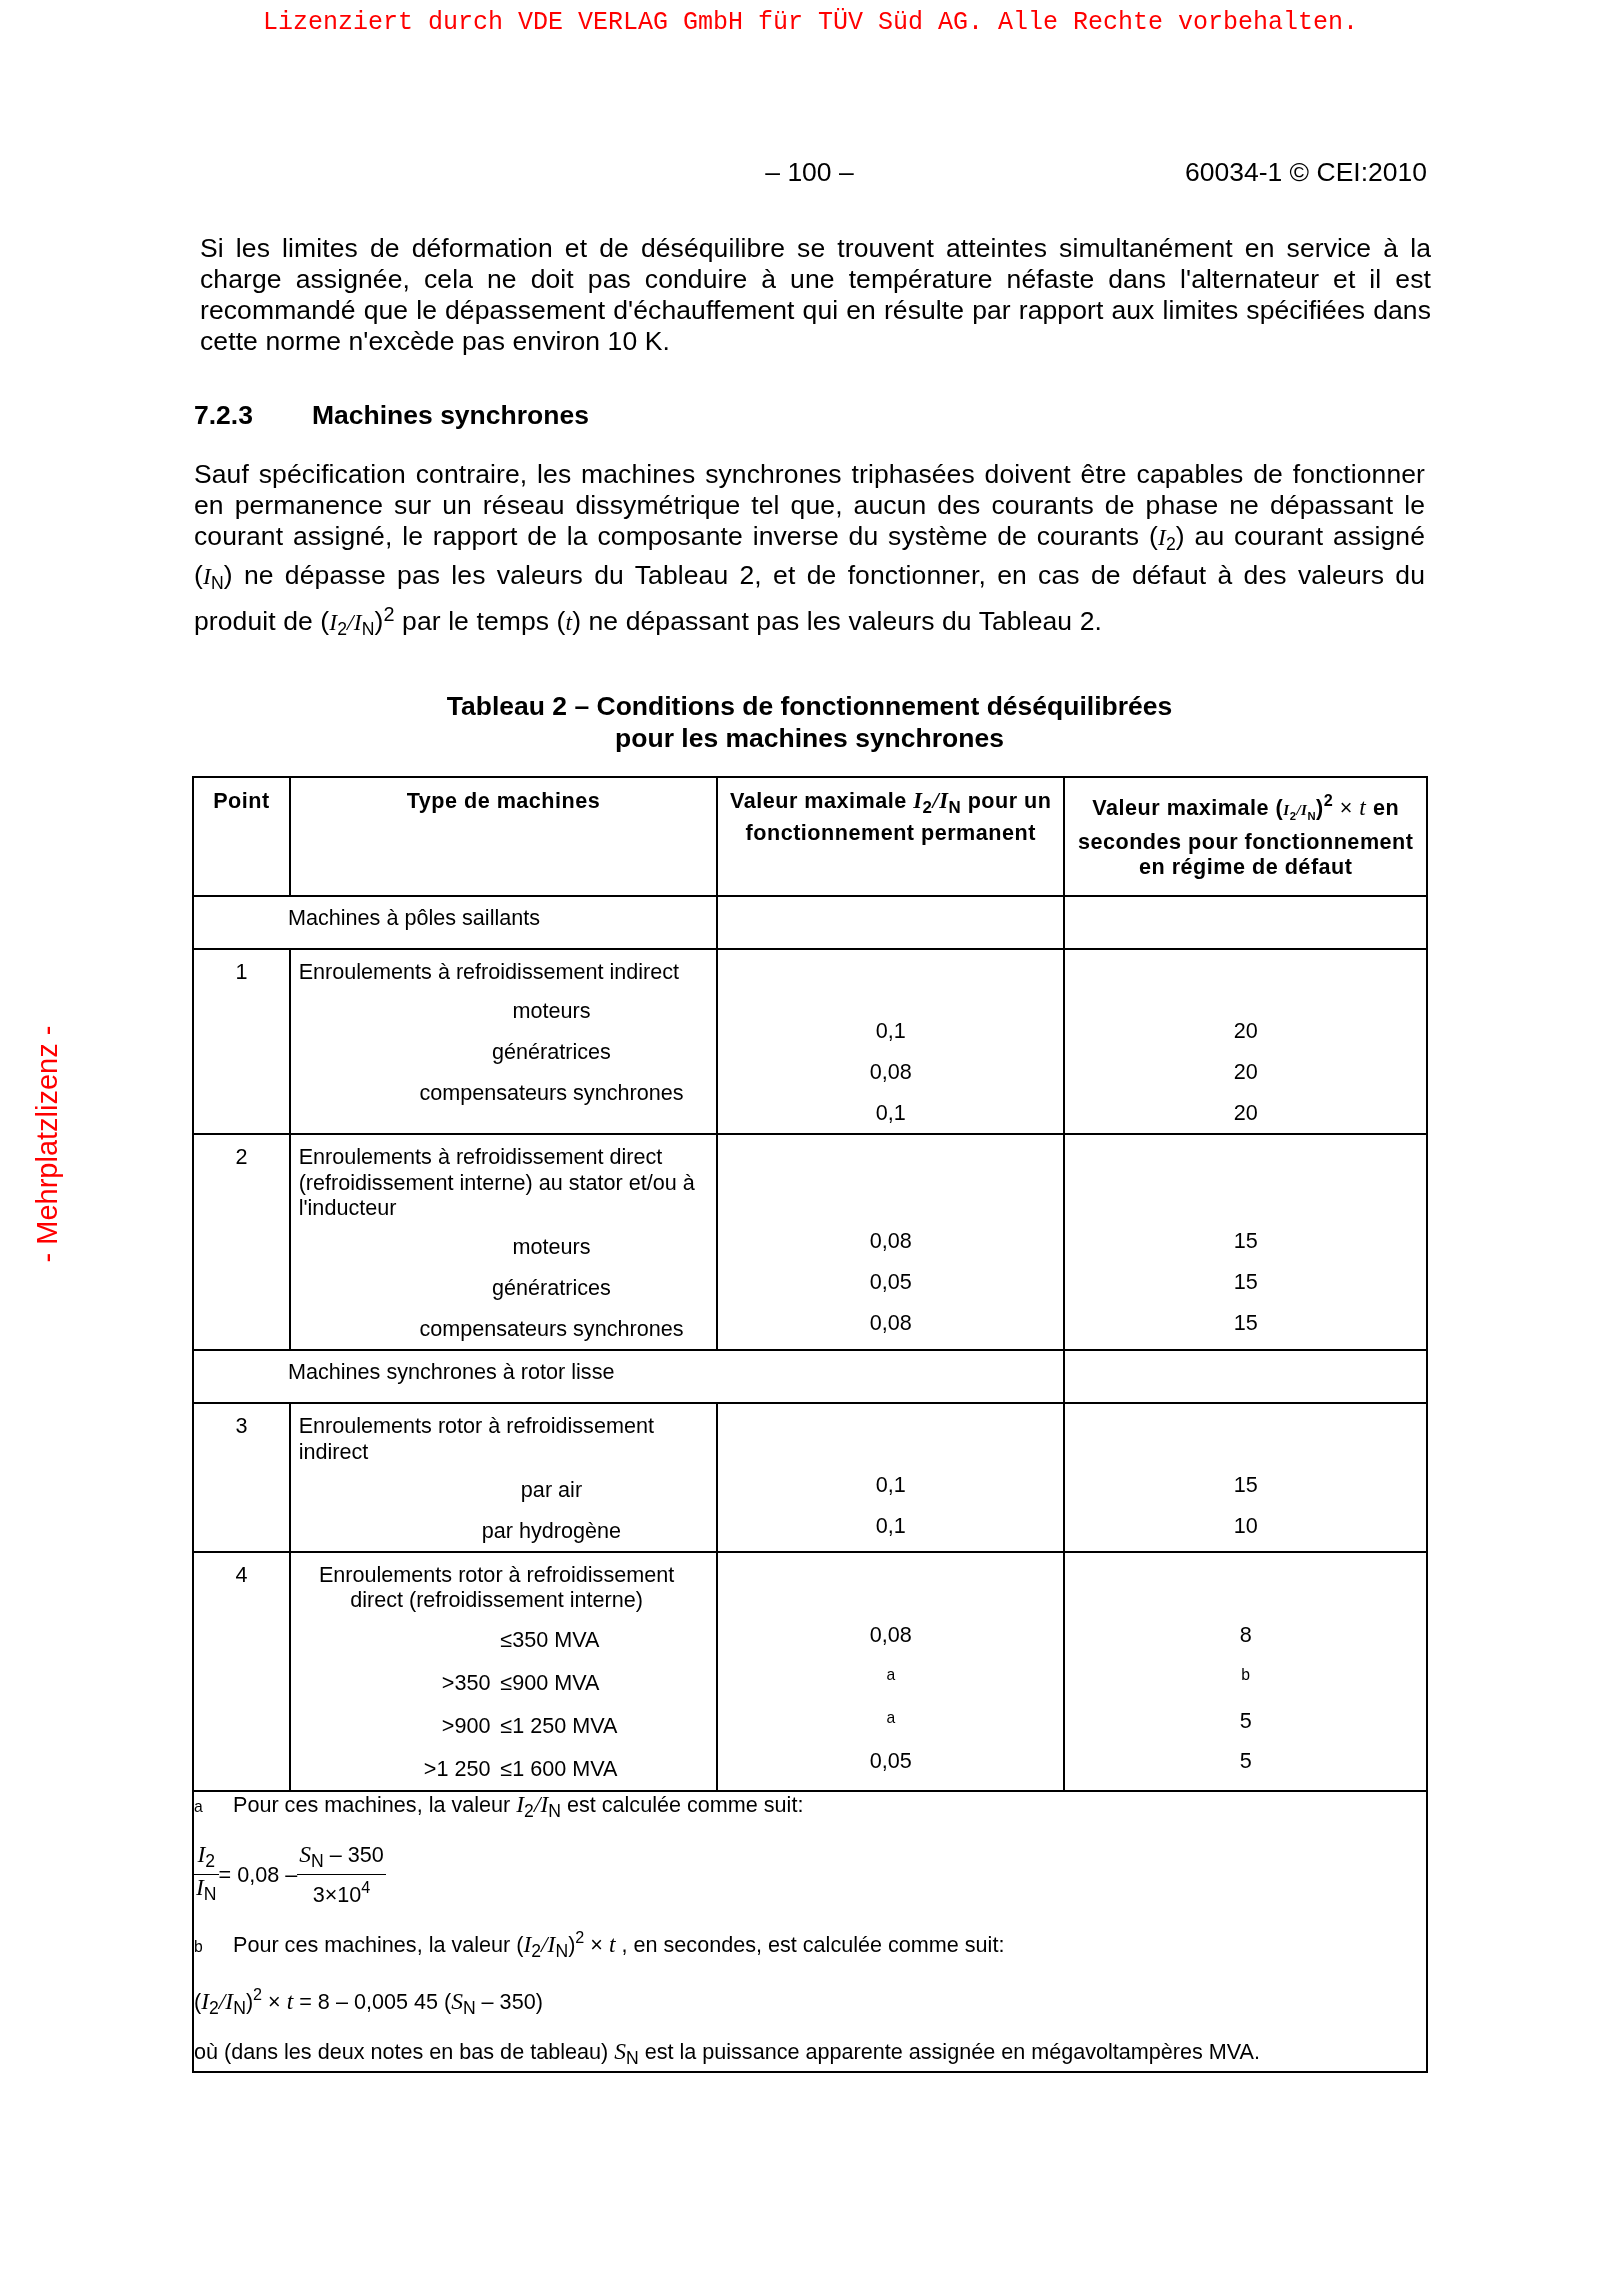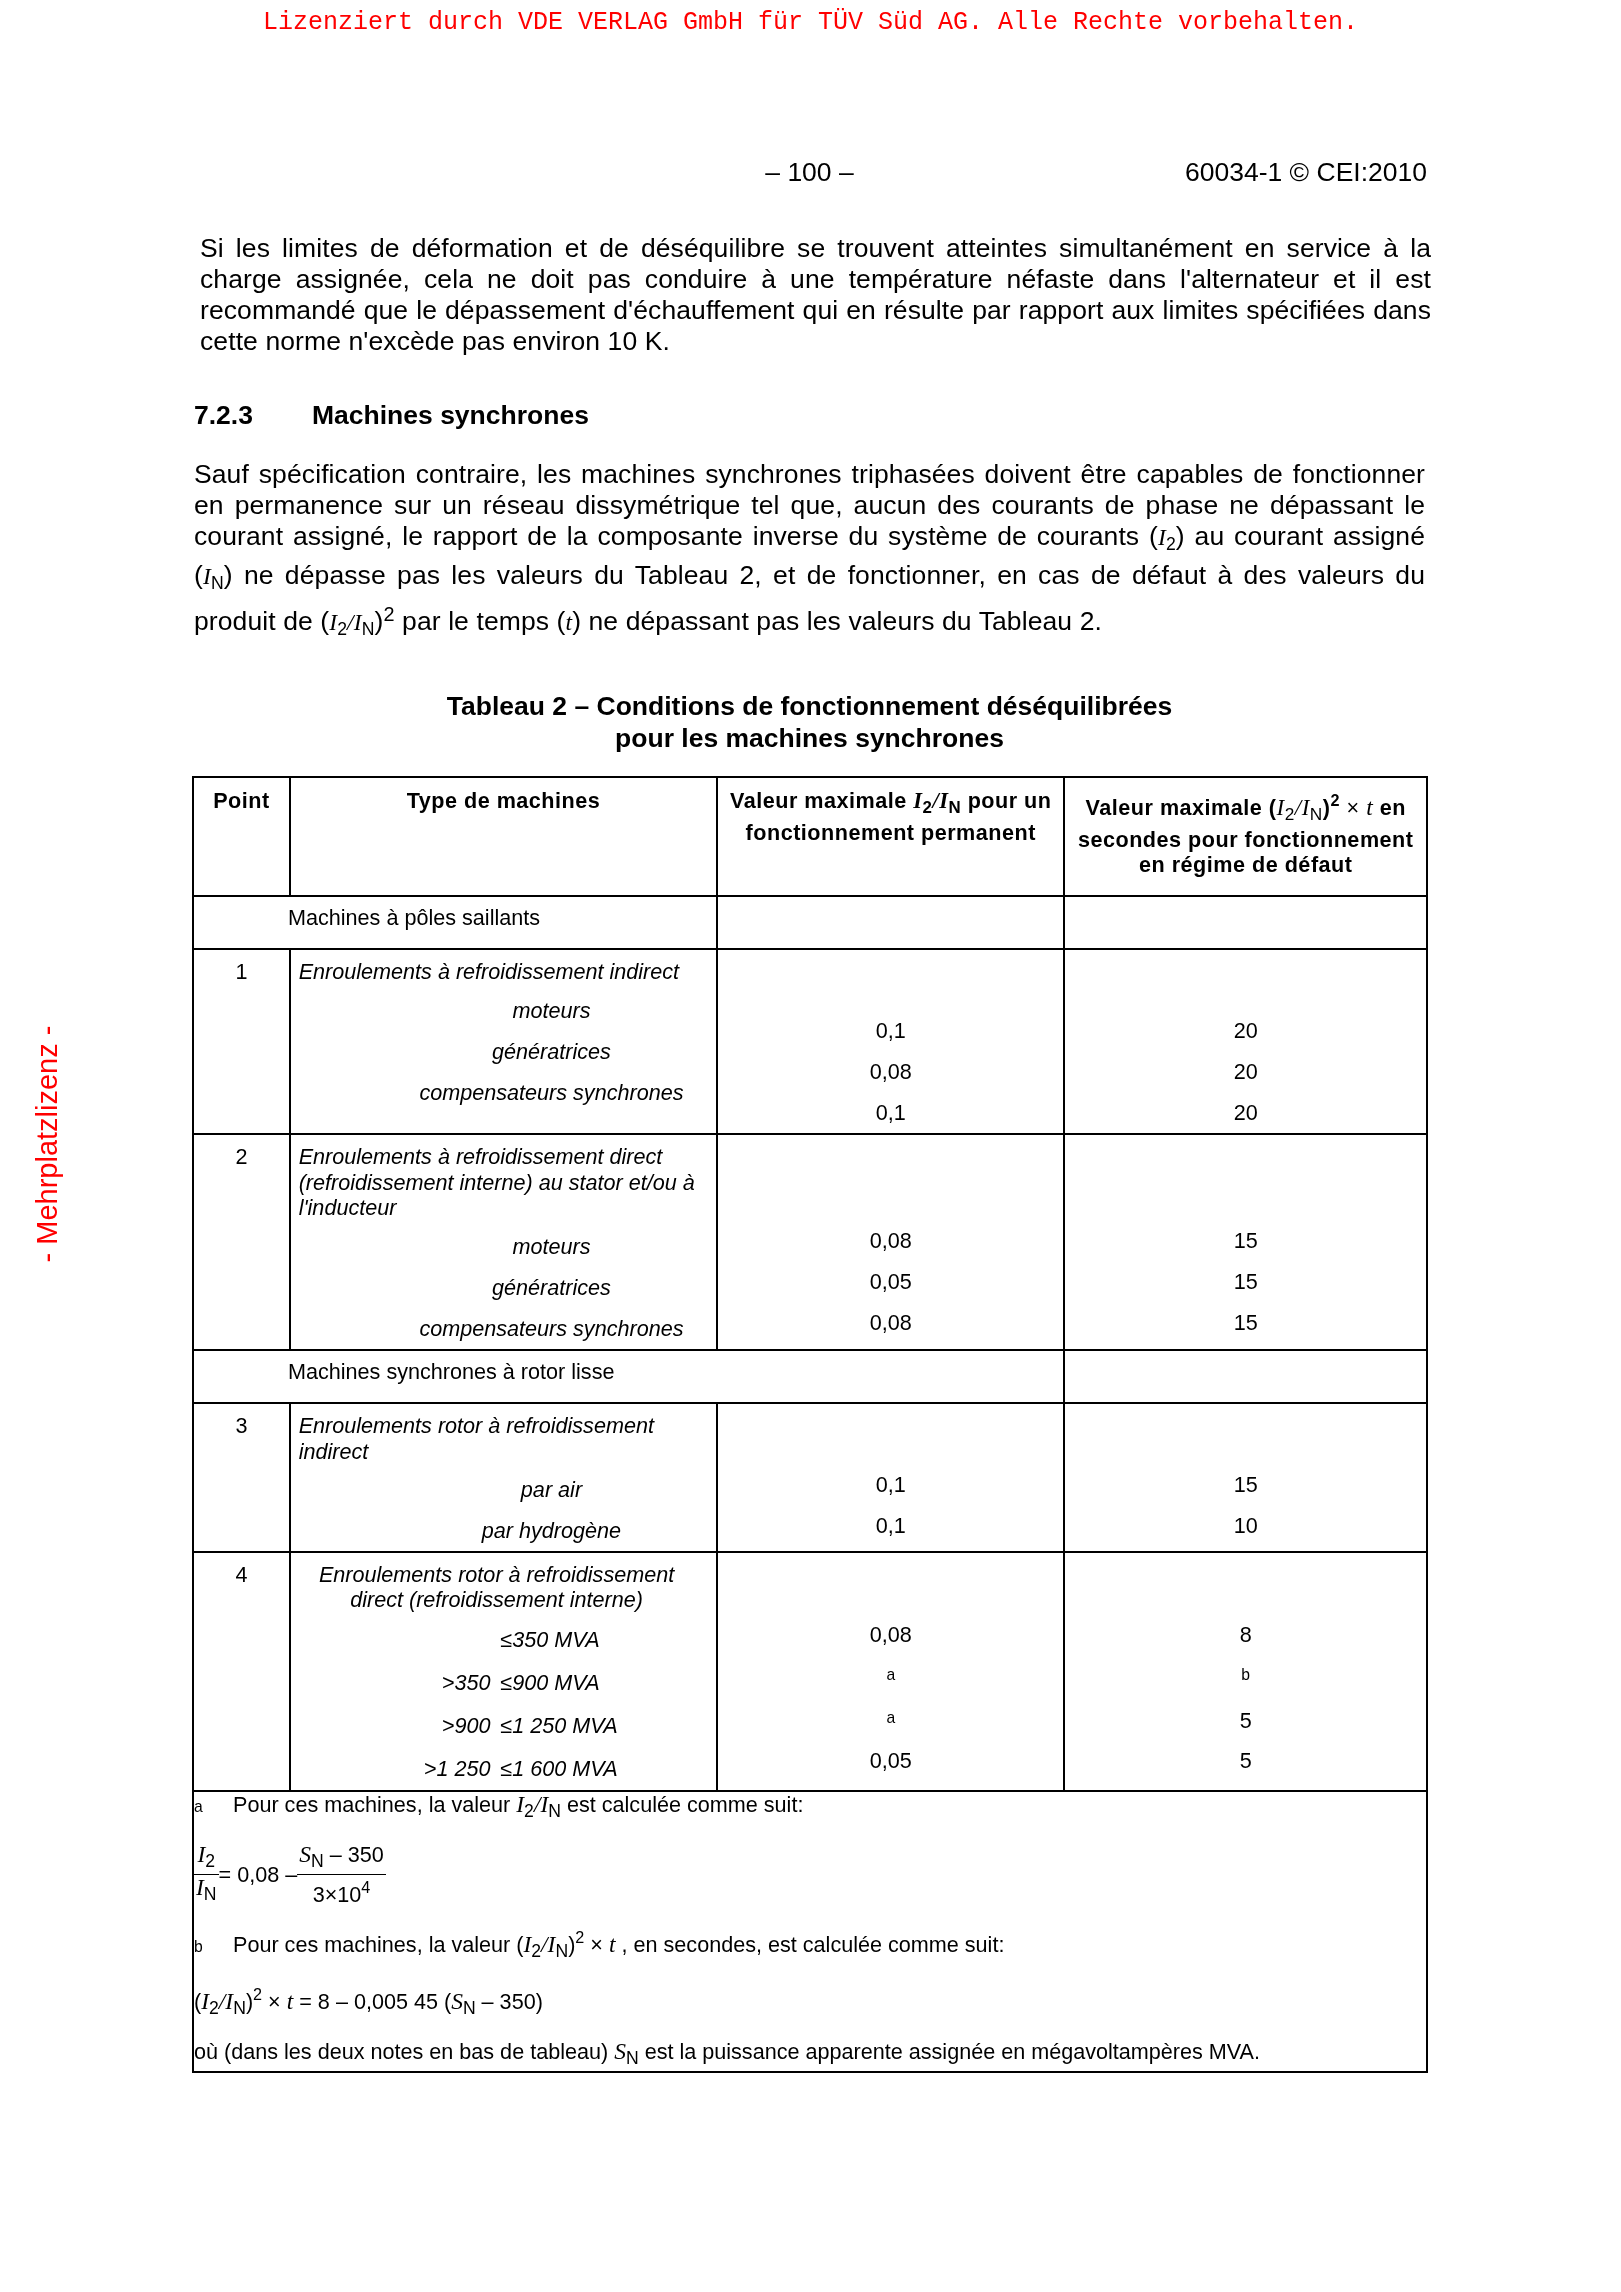--- a/index.html
+++ b/index.html
@@ -25,21 +25,21 @@
              font-size: 21.6px; line-height: 25.5px; }
   table.t2 td, table.t2 th { border: 2px solid #000; padding: 0; vertical-align: top; }
   table.t2 th { font-weight: bold; text-align: center; padding: 9.8px 7.8px 7.8px; height: 99px; font-size: 21.6px; letter-spacing: 0.5px; }
   .c-point { width: 82px; }
   .c-type { width: 429px; }
   .c-v1 { width: 349px; margin-top: 20px; }
   .c-v2 { width: 366px; }
   .sect td { height: 43px; border-radius: 16px; }
   .sect .lbl { padding: 8.8px 0 0 94px; }
   .pt { text-align: center; padding-top: 8.8px !important; }
-  .typecell { padding: 8.8px 9.8px 0 7.8px !important; font-style: italic; }
+  .typecell { padding: 8.8px 9.8px 0 7.8px !important; }
   .sub { display: block; height: 41px; line-height: 41px; text-align: center; }
   .sub-indent { padding-left: 98px; }
   .val { text-align: center; }
   .val .sub { text-align: center; }
   .intro { display: block; padding-bottom: 4.9px; }
   .intro-c { text-align: center; padding-right: 11.8px; display: block; padding-bottom: 4.9px; }
   .mva { display: block; height: 43px; line-height: 43px; text-align: right; padding-right: 53px; }
   .mva .lo { display: inline-block; text-align: right; }
   .mva .hi { display: inline-block; width: 153px; text-align: left; padding-left: 9.8px; }
   .supmark { font-size: 15.7px; vertical-align: 4.9px; }
@@ -77,21 +77,21 @@
   <div>Tableau 2 – Conditions de fonctionnement déséquilibrées</div>
   <div>pour les machines synchrones</div>
 </div>
 
 <table class="t2">
   <thead>
     <tr>
       <th class="c-point">Point</th>
       <th class="c-type">Type de machines</th>
       <th class="c-v1"><span>Valeur maximale </span><span class="math" style="font-weight:bold;font-size:22.5px;">I<span class="sub-s">2</span>/I<span class="sub-s">N</span></span><span> pour un fonctionnement permanent</span></th>
-      <th class="c-v2"><span>Valeur maximale (</span><span class="math" style="font-weight:normal;font-size:23px;">I<span class="sub-s">2</span>/I<span class="sub-s">N</span></span><span>)</span><span class="sup-s">2</span><span style="font-weight:normal"> × </span><span class="math" style="font-weight:normal">t</span><span> en secondes pour fonctionnement en régime de défaut</span></th>
+      <th class="c-v2"><span>Valeur maximale (</span><span class="math" style="font-weight:bold;font-size:15px;">I<span class="sub-s">2</span>/I<span class="sub-s">N</span></span><span>)</span><span class="sup-s">2</span><span style="font-weight:normal"> × </span><span class="math" style="font-weight:normal">t</span><span> en secondes pour fonctionnement en régime de défaut</span></th>
     </tr>
   </thead>
   <tbody>
 
     <tr class="sect">
       <td colspan="2" class="lbl">Machines à pôles saillants</td>
       <td></td>
       <td></td>
     </tr>
 

